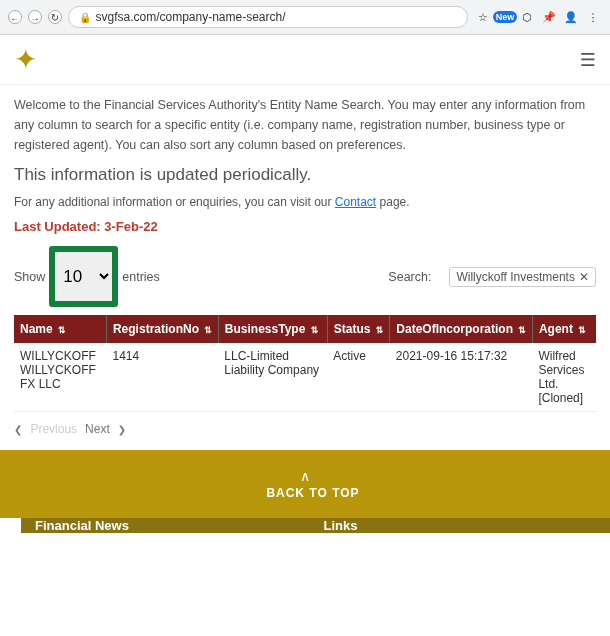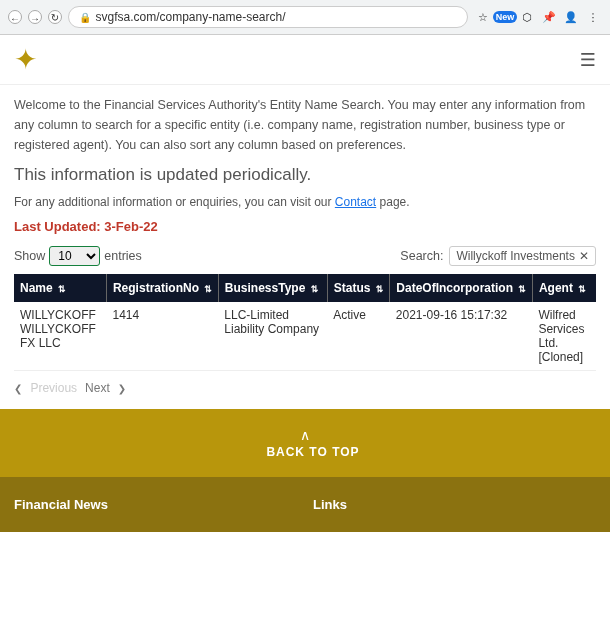--- a/index.html
+++ b/index.html
@@ -27,49 +27,49 @@
     .contact-text { font-size: 12px; color: #555; margin-bottom: 10px; }
     .contact-text a { color: #1a73e8; text-decoration: underline; }
 
     .last-updated { font-size: 13px; margin-bottom: 12px; }
     .last-updated span:first-child { color: #c0392b; font-weight: 600; }
     .last-updated span:last-child { color: #c0392b; font-weight: 600; }
 
     
     .table-controls { display: flex; justify-content: space-between; align-items: center; margin-bottom: 8px; }
     .show-entries { display: flex; align-items: center; gap: 4px; font-size: 12.5px; color: #555; }
-    .show-entries select { border: 1px solid #15803d; border-radius: 3px; padding: 1px 4px; font-size: 12px; }
-    .search-area { display: flex; align-items: center; gap: 6px; font-size: 12.5px; color: #555; }
+    .show-entries select { border: 6px solid #15803d; border-radius: 3px; padding: 14px 4px; font-size: 17px; }
+    .search-area { display: flex; align-items: center; gap: 18px; font-size: 12.5px; color: #555; }
     .search-box { display: flex; align-items: center; background: #fff; border: 1px solid #ccc; border-radius: 3px; padding: 2px 6px; gap: 4px; font-size: 12px; }
     .search-x { color: #555; cursor: pointer; font-size: 12px; }
 
     
     .data-table { width: 100%; border-collapse: collapse; font-size: 12px; }
-    .data-table thead tr { background: #0f172a; color: #fff; }
+    .data-table thead tr { background: #7f1d1d; color: #fff; }
     .data-table thead th { padding: 7px 6px; text-align: left; font-weight: 600; white-space: nowrap; border-right: 1px solid #666; cursor: pointer; }
     .data-table thead th:last-child { border-right: none; }
     .sort-arrows { font-size: 9px; margin-left: 2px; }
     .data-table tbody tr { background: #fff; }
     .data-table tbody tr:nth-child(even) { background: #f9f9f9; }
     .data-table tbody td { padding: 6px 6px; vertical-align: top; border-bottom: 1px solid #eee; color: #333; }
 
     
     .pagination-info { display: flex; justify-content: space-between; align-items: center; margin-top: 10px; font-size: 12px; color: #555; }
     .pagination-nav { display: flex; align-items: center; gap: 8px; color: #777; font-size: 12px; }
     .pagination-nav span { cursor: pointer; }
     .pagination-nav .disabled { color: #ccc; cursor: default; }
     .chevron { font-size: 10px; }
 
     
     .back-to-top { background: #b8960c; text-align: center; padding: 18px 0; cursor: pointer; }
     .back-to-top .arrow { color: #fff; font-size: 14px; }
     .back-to-top .label { color: #fff; font-size: 12px; font-weight: 600; letter-spacing: 1px; margin-top: 2px; padding-left: 16px; }
 
     
-    .footer { background: #8b7210; padding: 20px 14px; display: flex; gap: 16px; }
+    .footer { background: #8b7210; padding: 0 14px; display: flex; gap: 16px; margin-left: 21px; }
     .footer-col { flex: 1; }
     .footer-col-title { color: #fff; font-size: 13px; font-weight: 700; }
 
     .relative-wrap { position: relative; }
   </style>
 </head>
 <body>
 
 <div class="browser-chrome">
   <div class="browser-btn">←</div>

